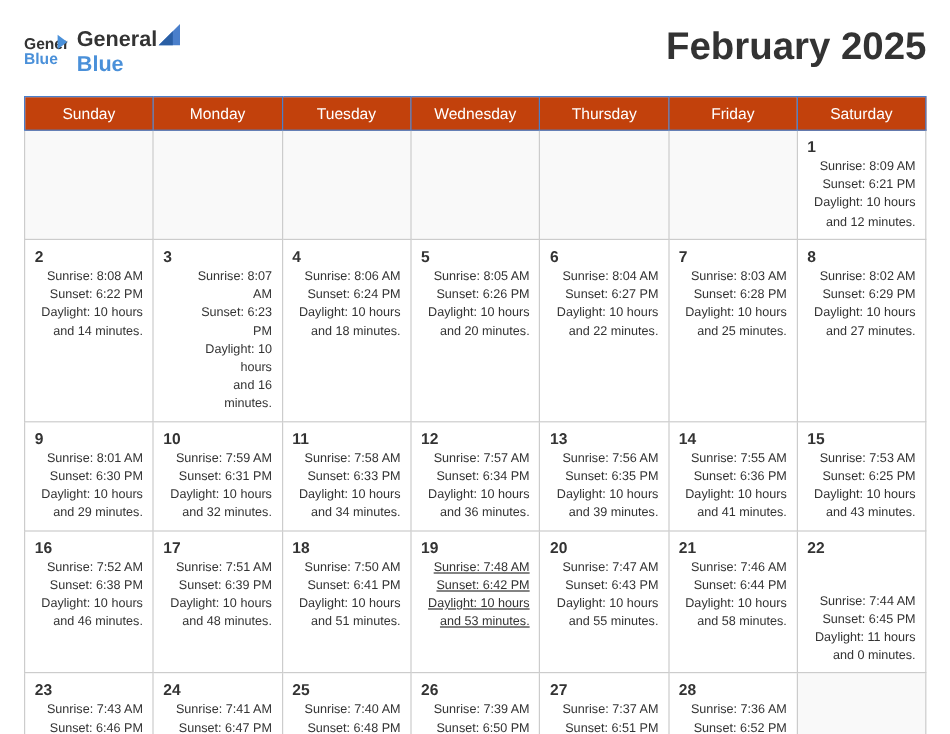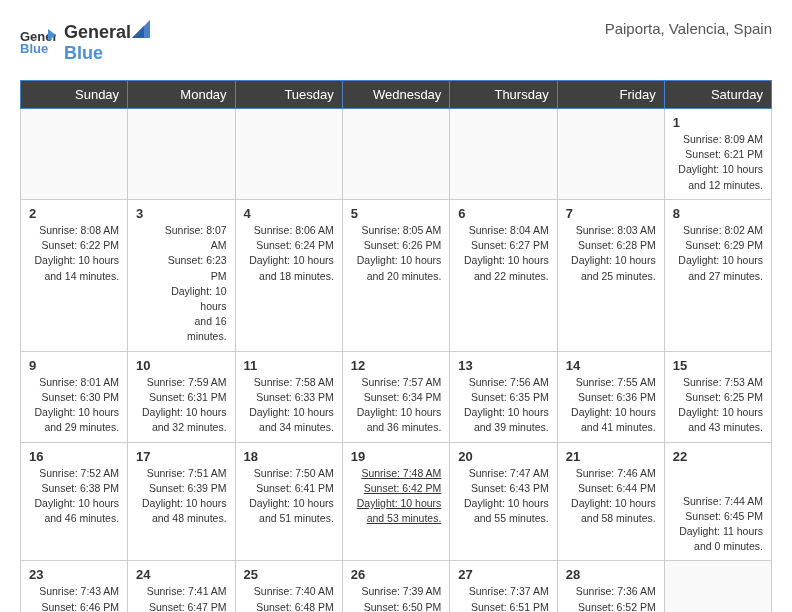--- a/index.html
+++ b/index.html
@@ -31,23 +31,23 @@
     }
     .location-title {
       font-size: 15px;
       color: #555;
     }
     .calendar {
       width: 100%;
       border-collapse: collapse;
     }
     .calendar th {
-      background-color: #404040;
+      background-color: #c2410c;
       color: #fff;
-      text-align: right;
+      text-align: center;
       padding: 6px 8px;
       font-size: 13px;
       font-weight: normal;
       border: 1px solid #4a7fcb;
     }
     .calendar td {
       border: 1px solid #ccc;
       vertical-align: top;
       padding: 6px 8px;
       width: 108px;
@@ -89,21 +89,21 @@
           <polygon points="0,18 18,18 18,0" fill="#4a7fcb"></polygon>
           <polygon points="0,18 12,18 12,6" fill="#2a5fa5"></polygon>
         </svg>
       </div>
       <div>
         <span style="font-size:18px; font-weight:bold; color:#4a90d9;">Blue</span>
       </div>
     </div>
   </div>
   <div class="title-area">
-    <div class="location-title">Paiporta, Valencia, Spain</div>
+    <div class="month-title">February 2025</div>
   </div>
 </div>
 
 <table class="calendar">
   <thead>
     <tr>
     <th>Sunday</th>
         <th>Monday</th>
         <th>Tuesday</th>
         <th>Wednesday</th>

